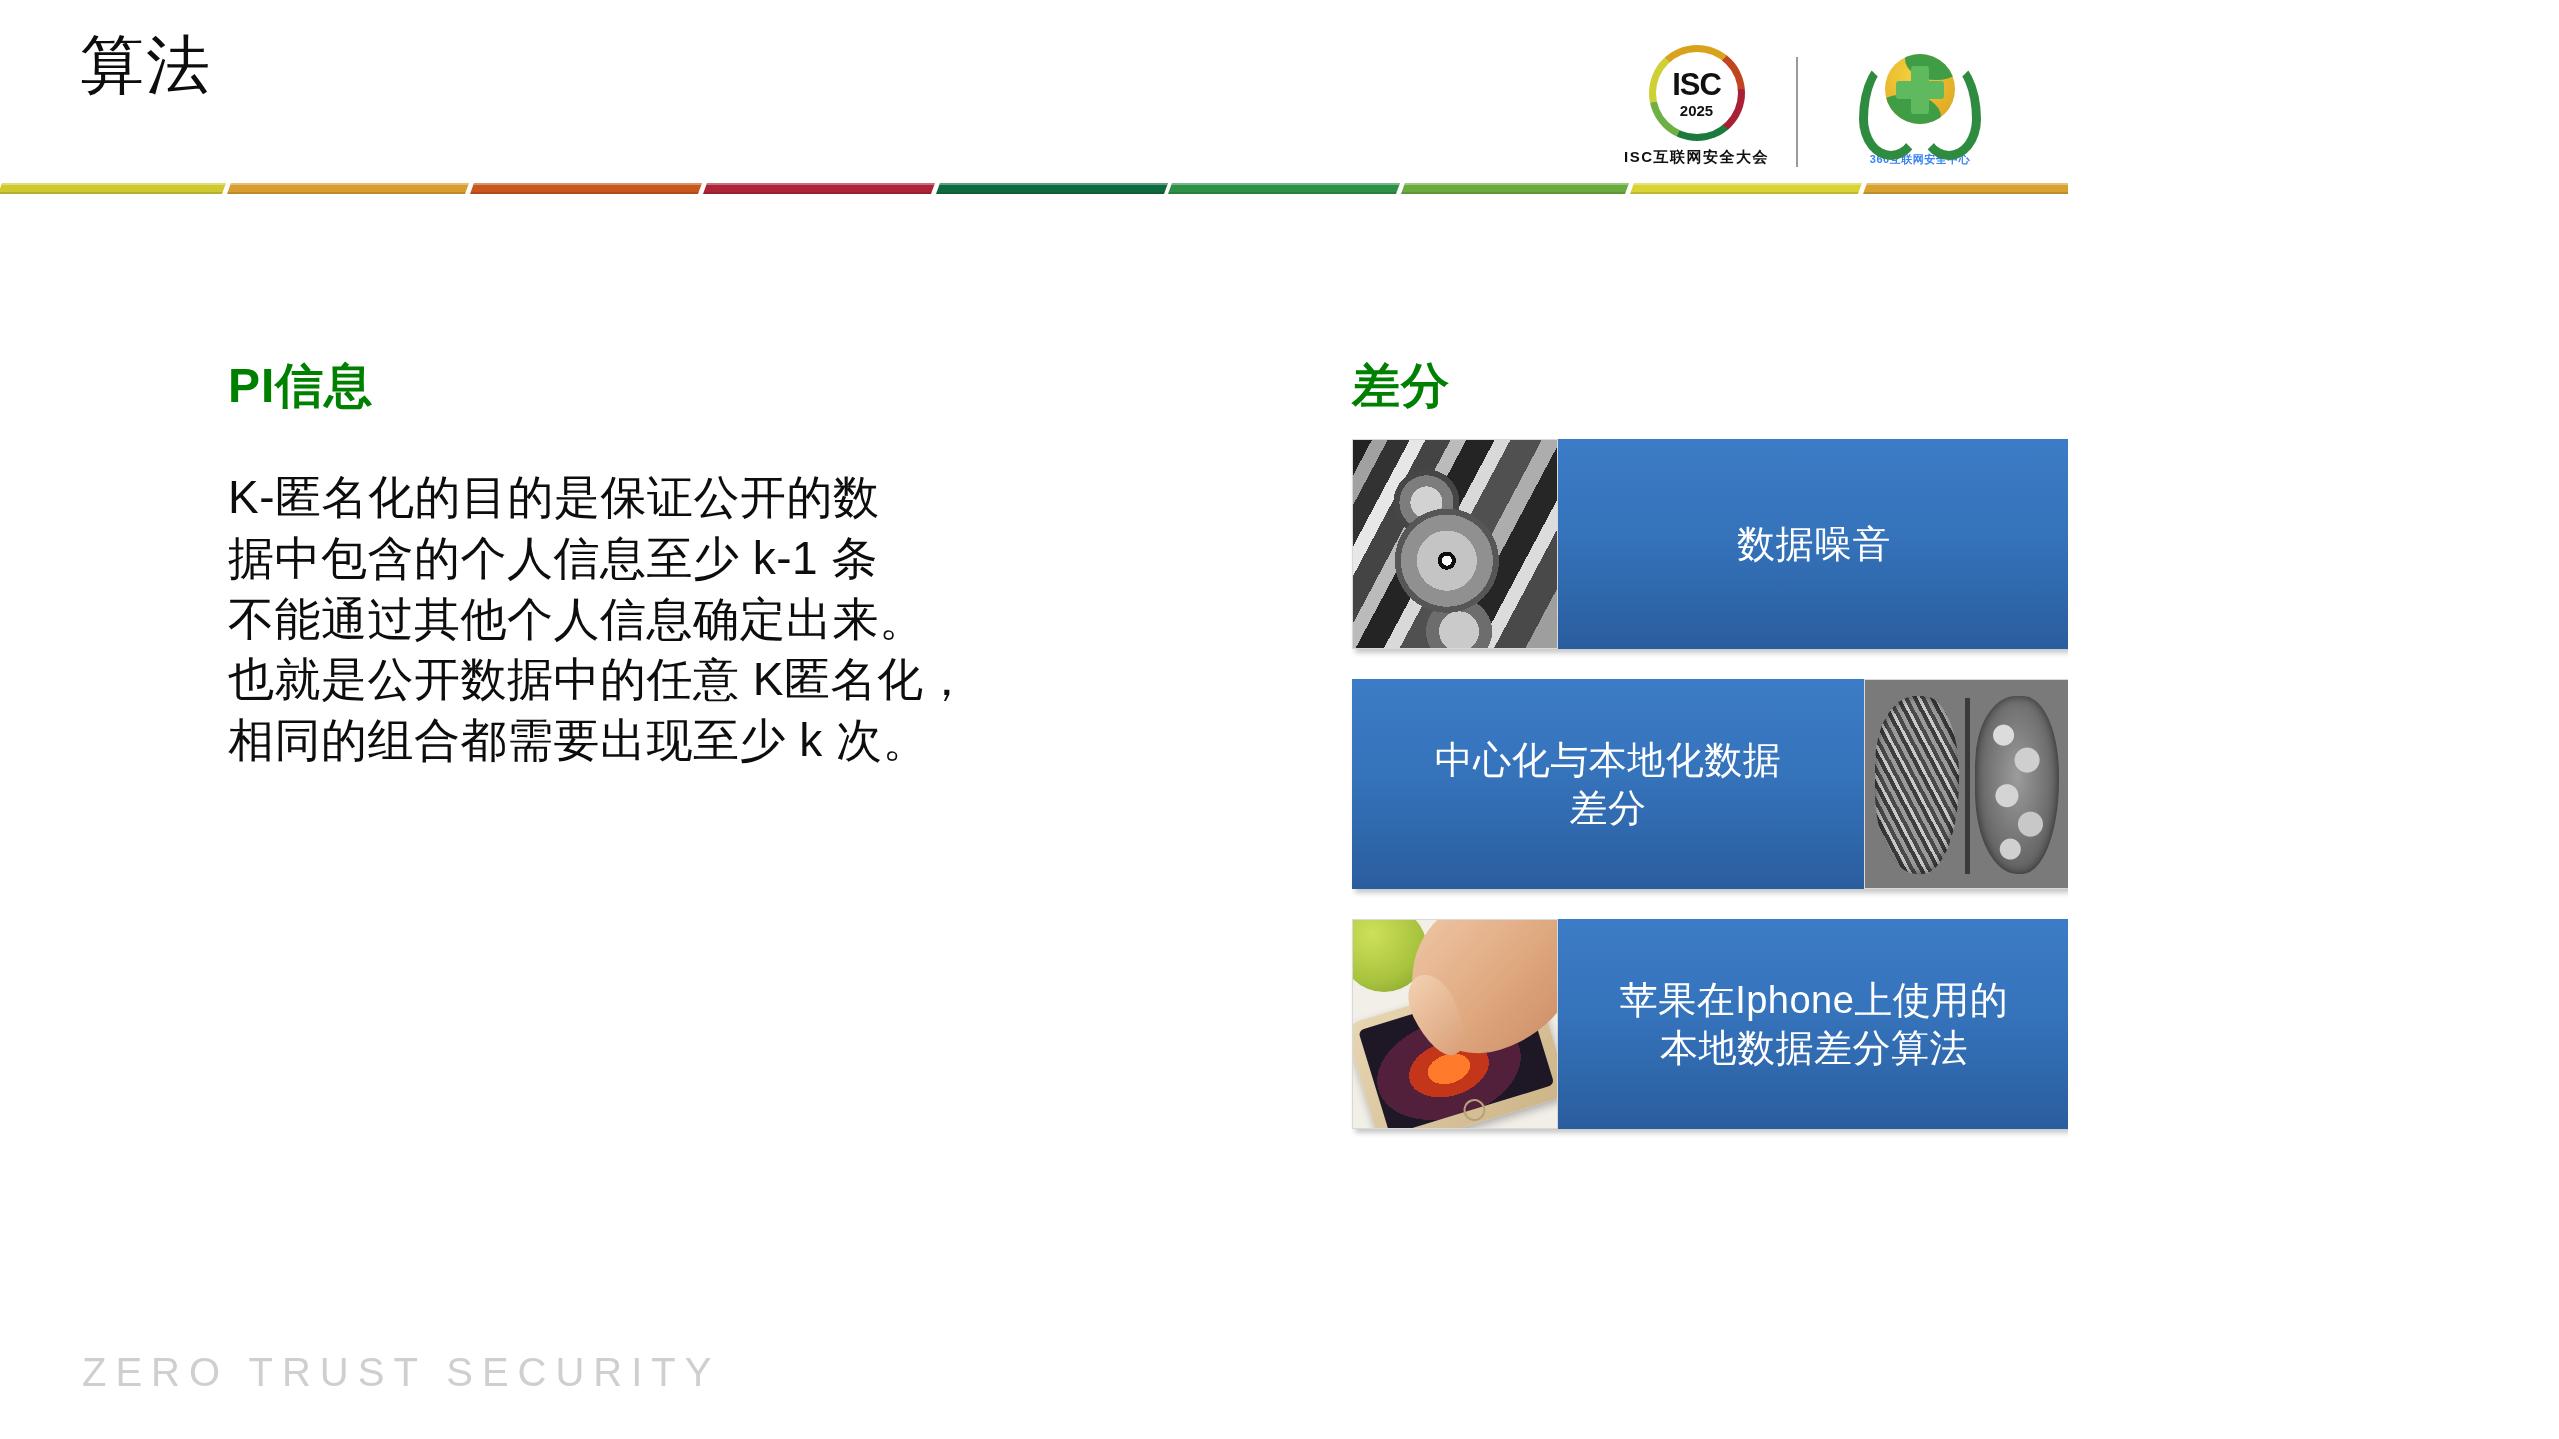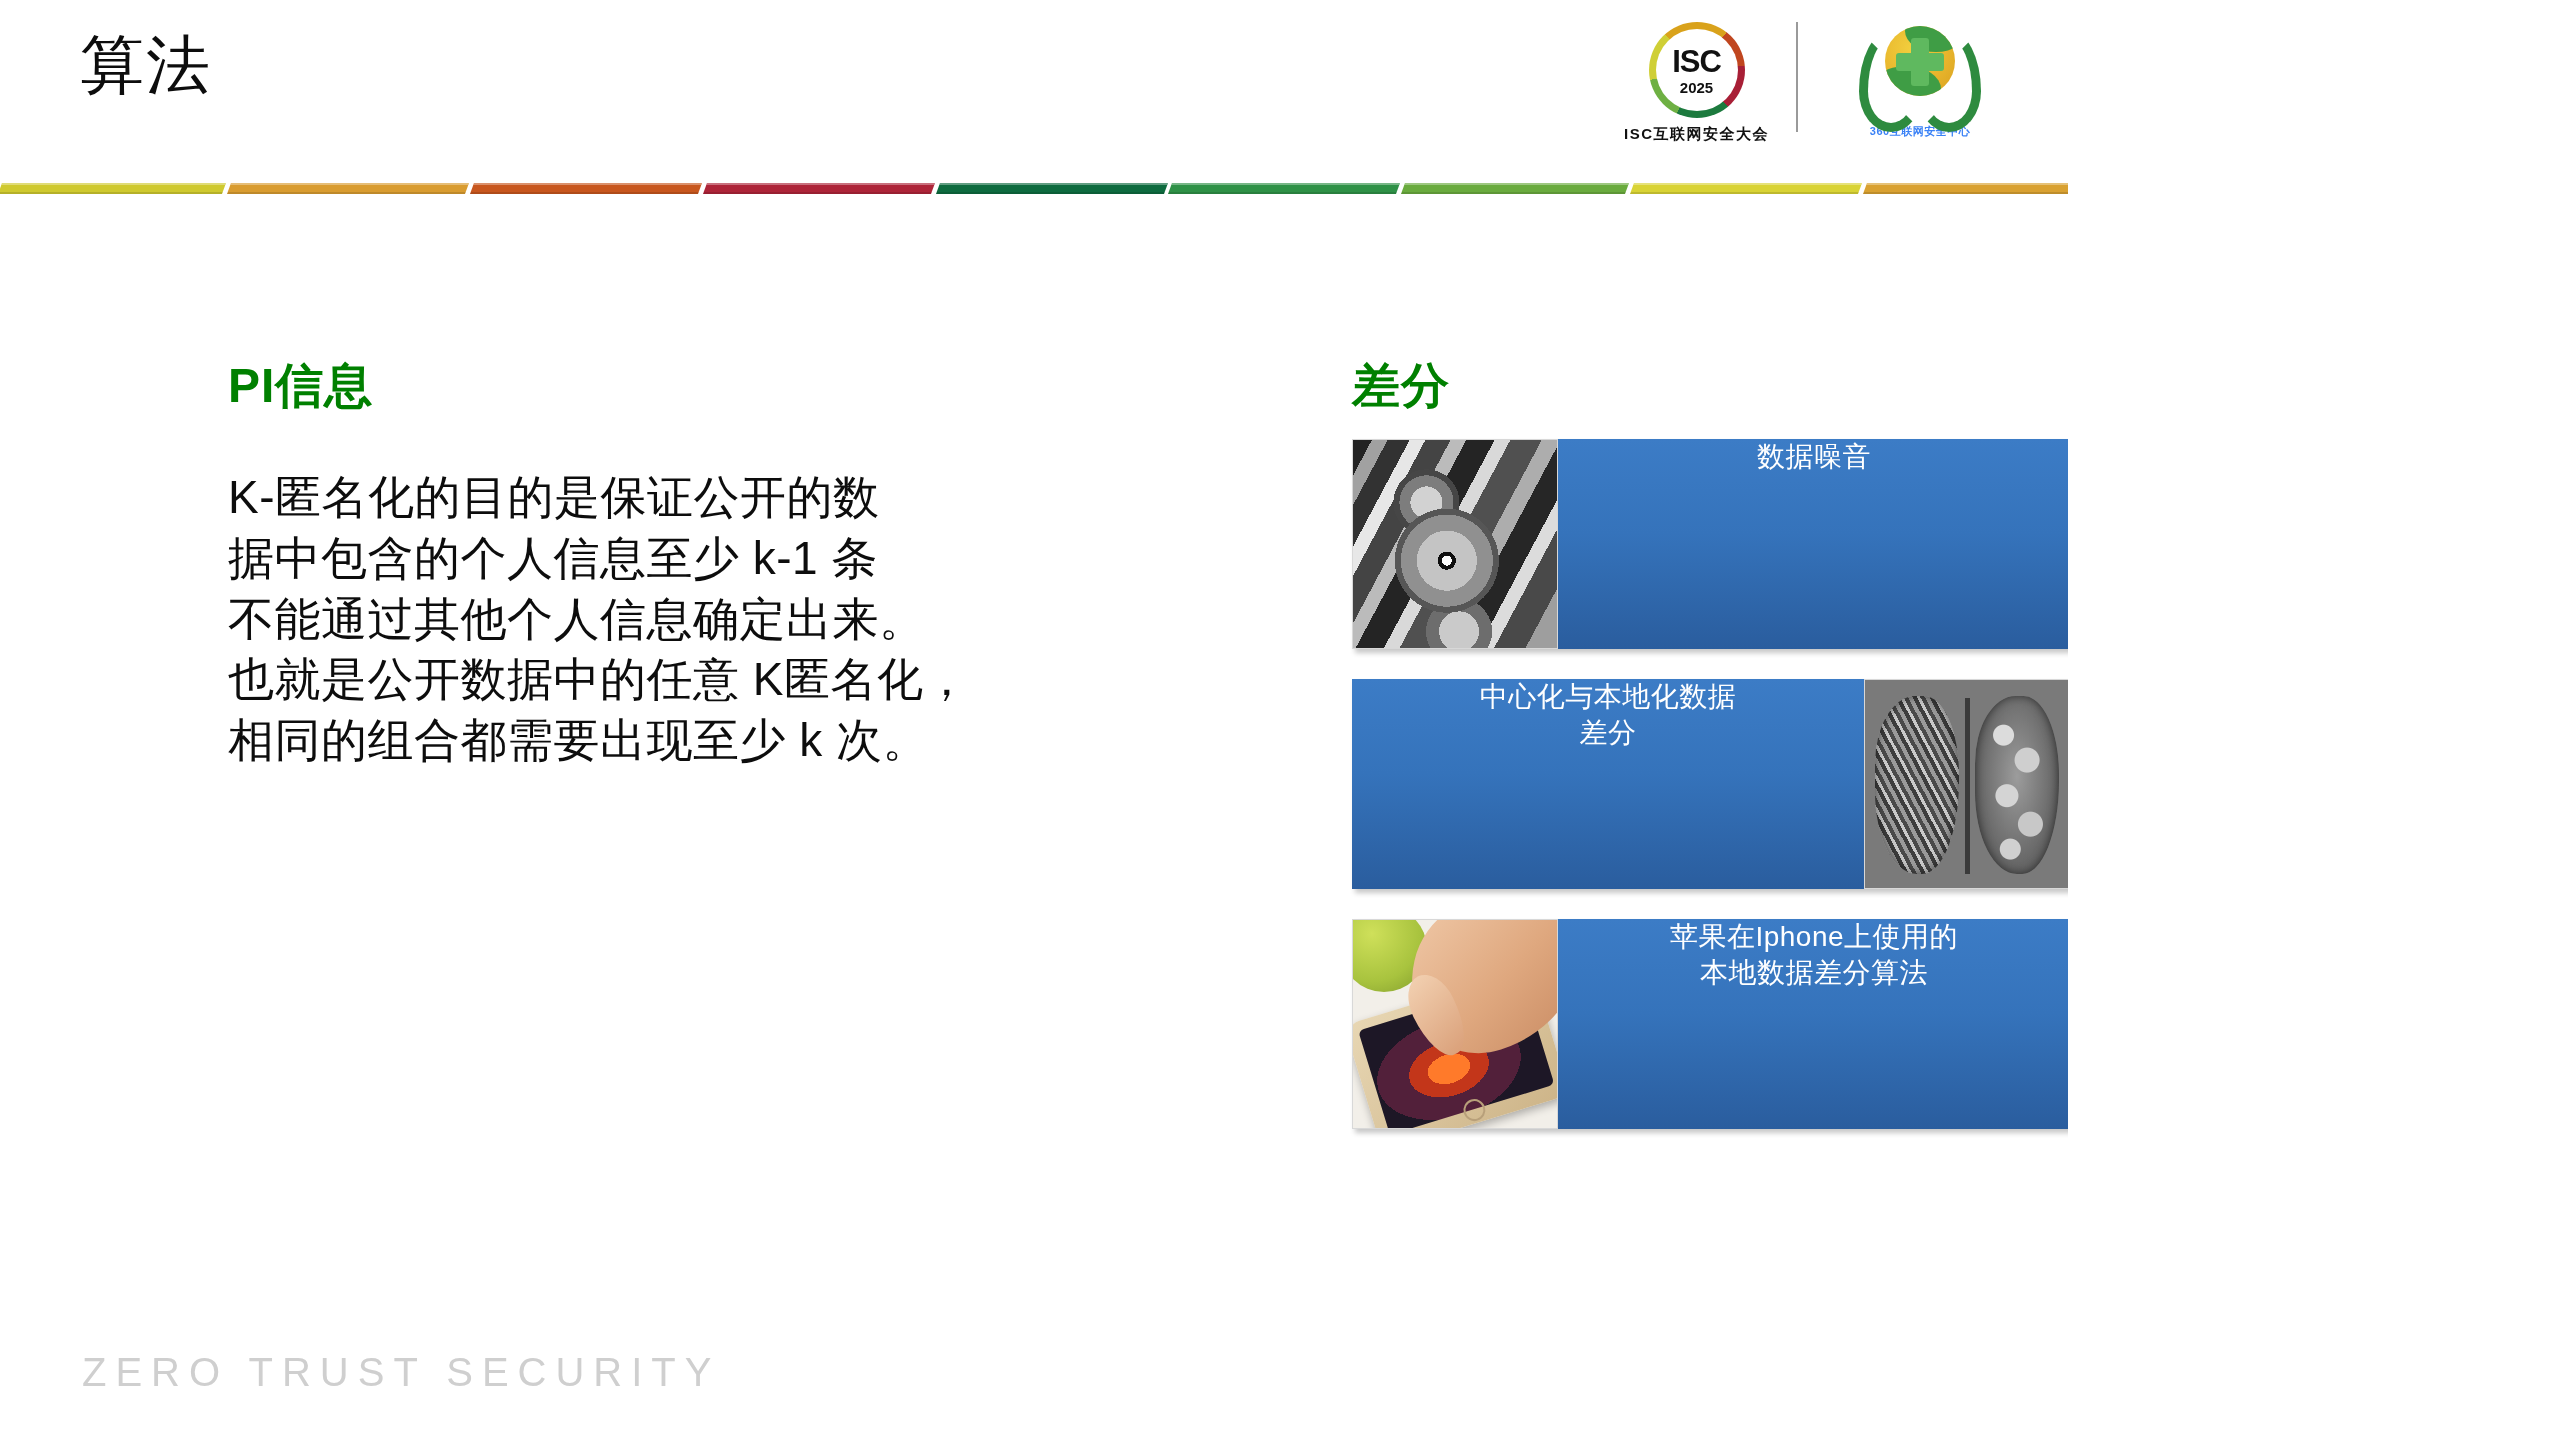--- a/index.html
+++ b/index.html
@@ -31,21 +31,21 @@
     letter-spacing: 2px;
     white-space: nowrap;
   }
 
   .logo-area {
     position: absolute;
     right: 48px;
     top: 22px;
     height: 145px;
     display: flex;
-    align-items: flex-start;
+    align-items: flex-end;
     gap: 0px;
   }
   .isc-logo {
     width: 155px;
     display: flex;
     flex-direction: column;
     align-items: center;
     justify-content: center;
   }
   .isc-ring {
@@ -242,25 +242,25 @@
     background: #eeeeee;
     position: relative;
     overflow: hidden;
     border: 1px solid #d8d8d8;
     box-sizing: border-box;
   }
   .card-panel {
     flex: 1 1 auto;
     background: linear-gradient(180deg, #3c7cc6 0%, #3573bb 45%, #2a5d9e 100%);
     display: flex;
-    align-items: flex-start;
+    align-items: center;
     justify-content: center;
     text-align: center;
     color: #ffffff;
-    font-size: 28px;
+    font-size: 38px;
     line-height: 1.28;
     padding: 0 10px;
     box-sizing: border-box;
     letter-spacing: 0.5px;
   }
   .card-panel .txt { display: block; }
 
   
   .art-gears {
     position: absolute; inset: 0;

